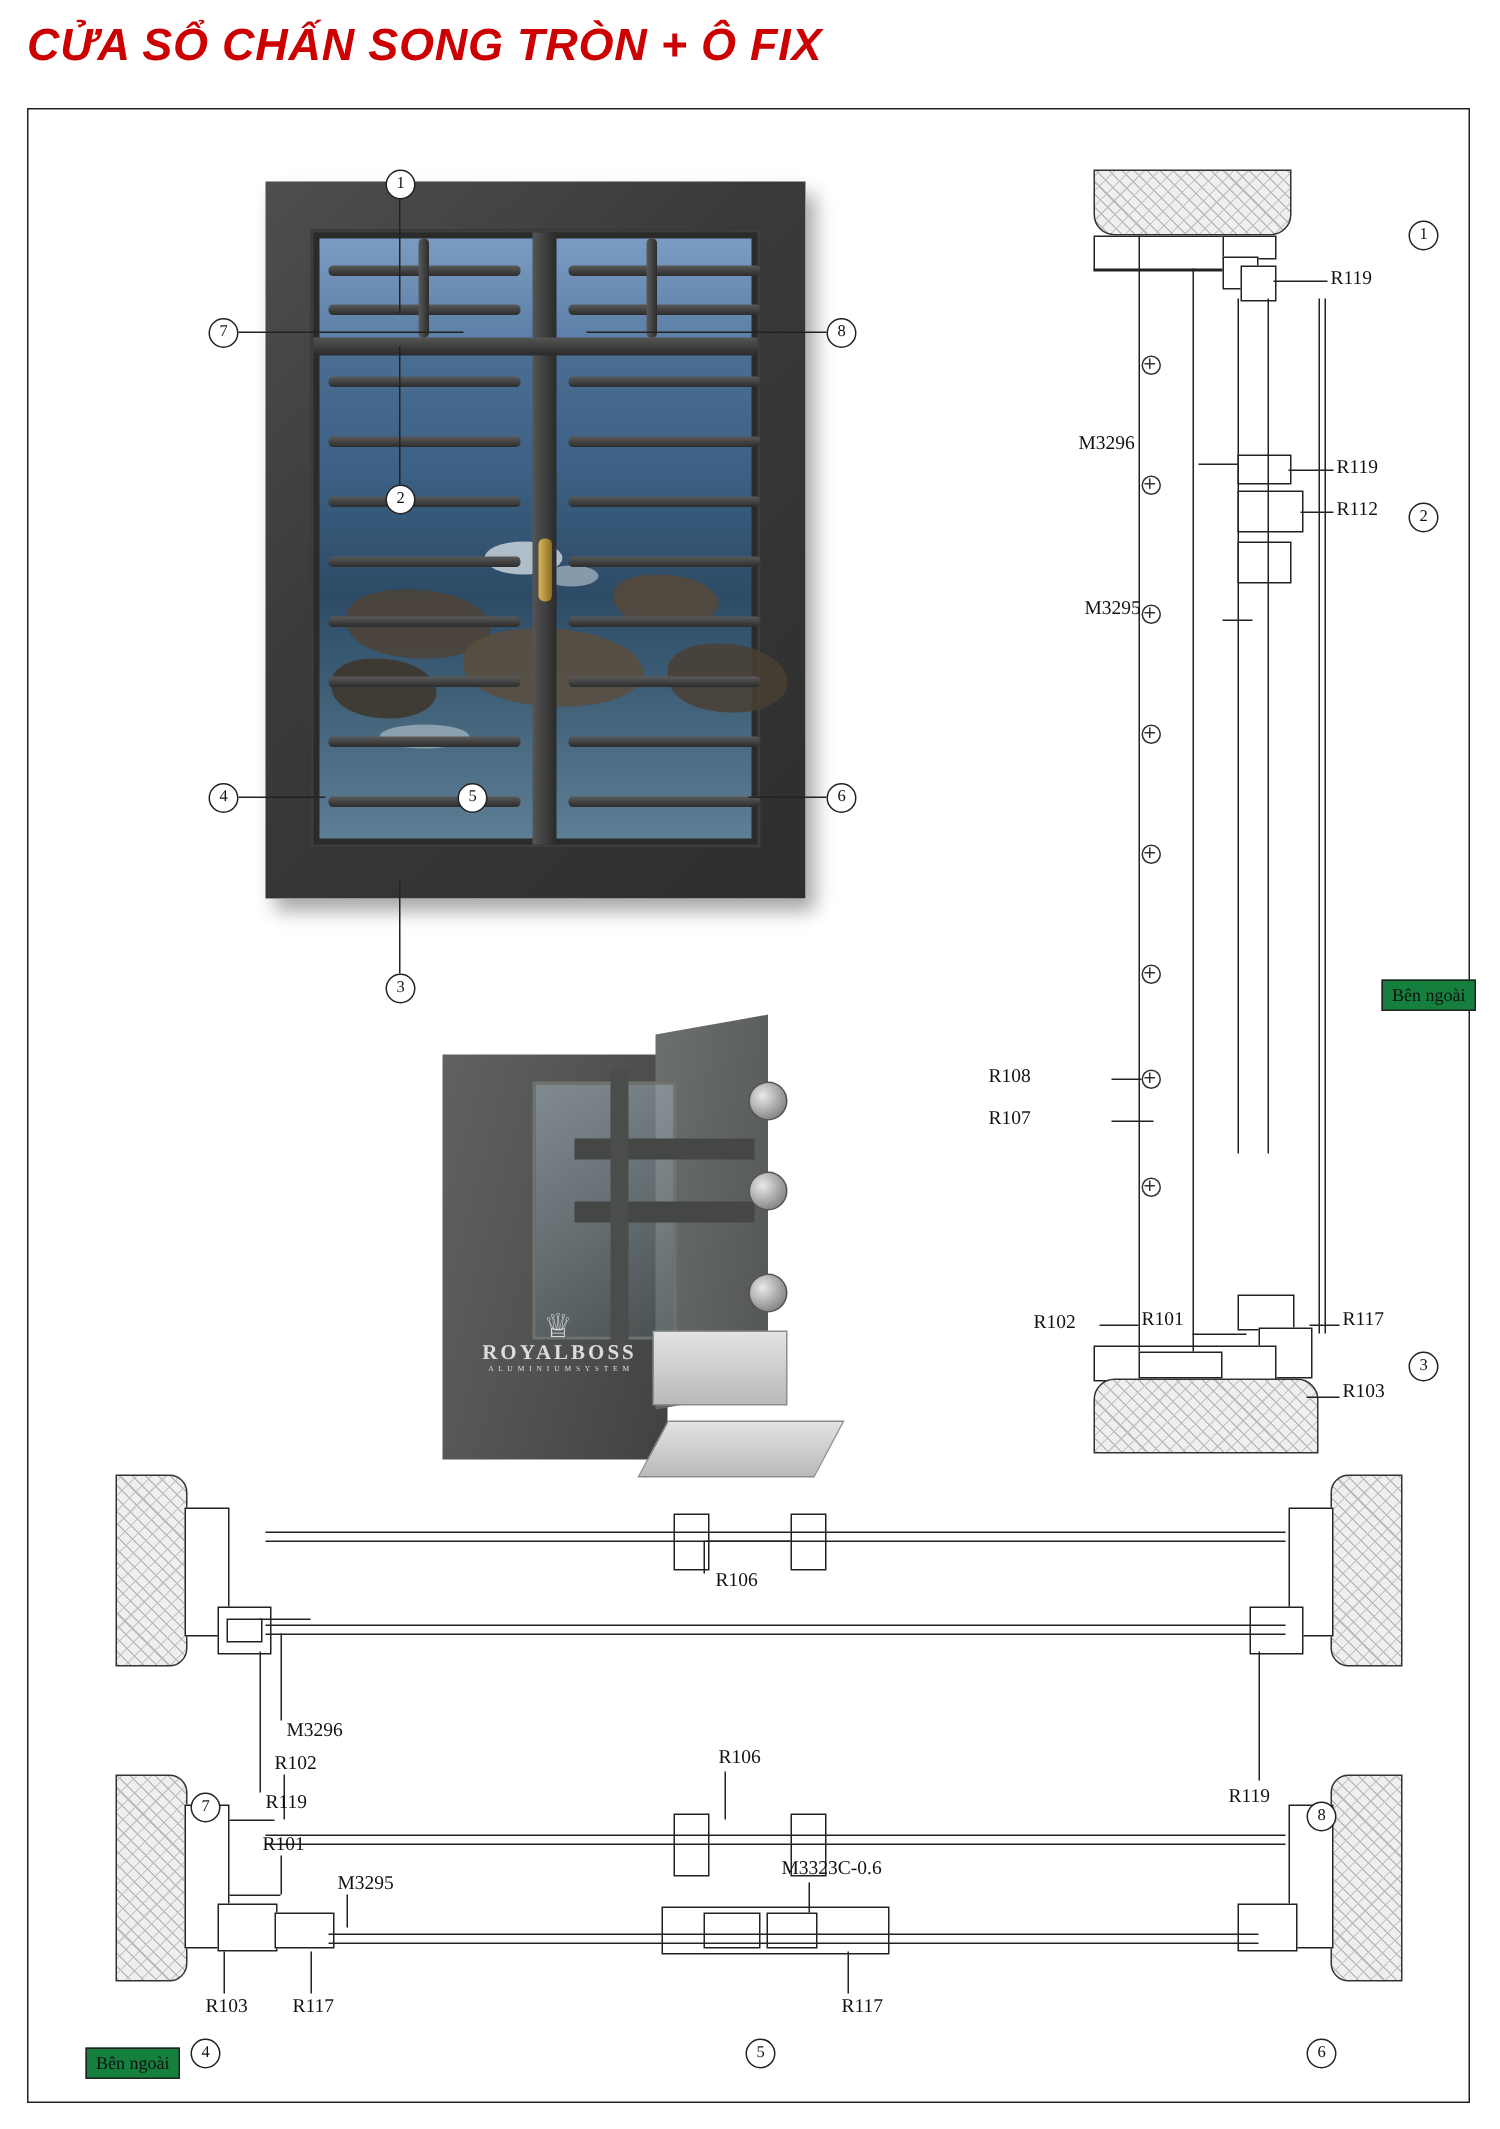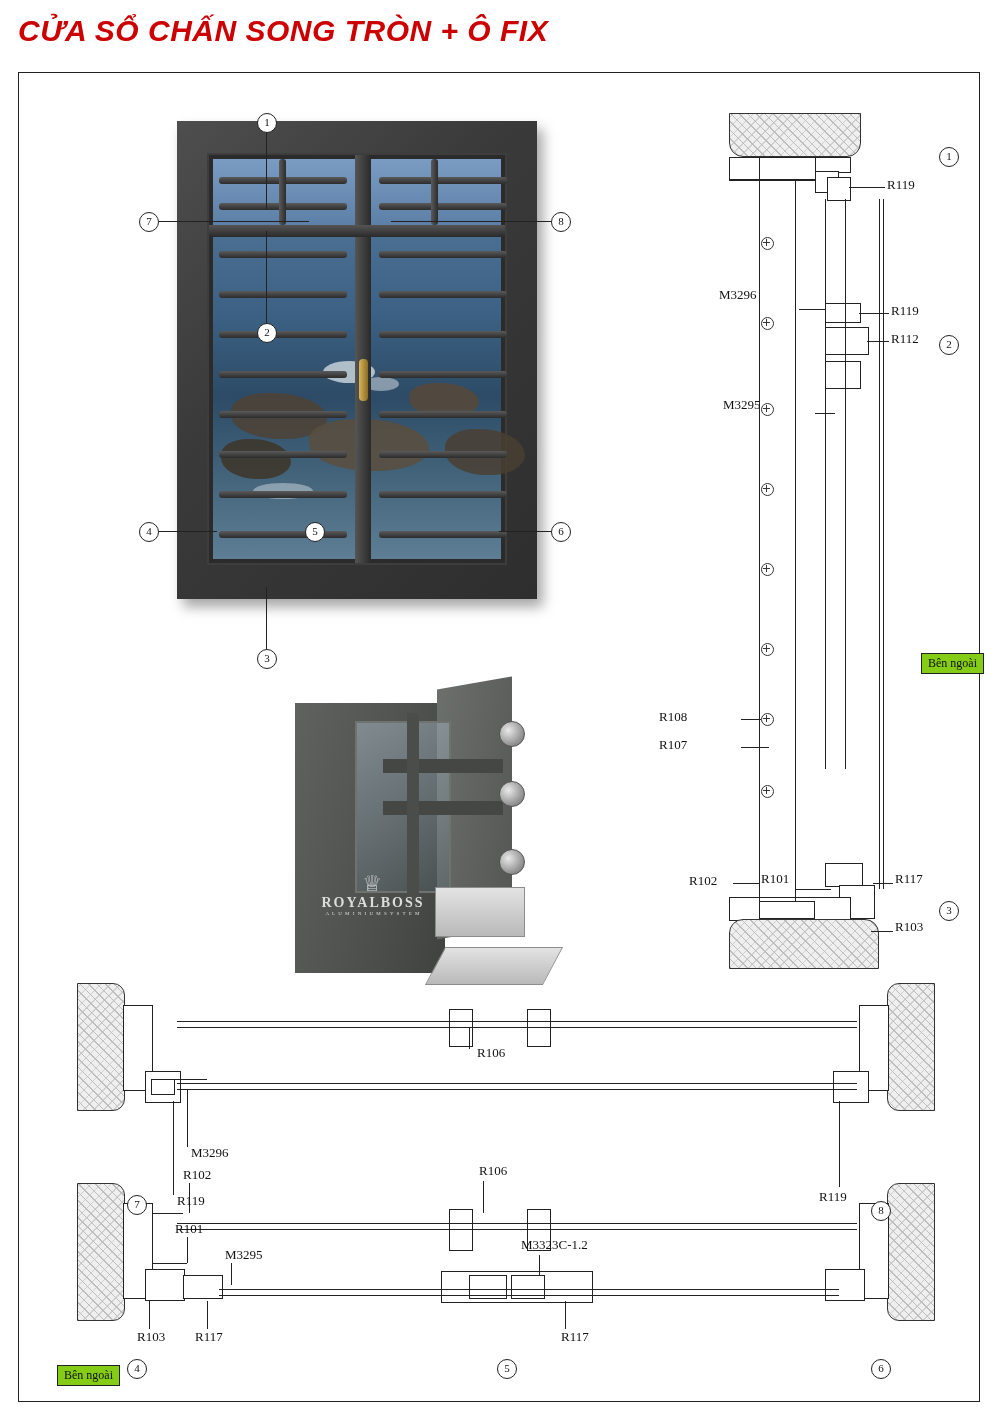--- a/index.html
+++ b/index.html
@@ -25,21 +25,21 @@
     font-family:"Liberation Serif",serif;color:#111;z-index:30;
   }
   .lab{
     position:absolute;font-size:13px;font-family:"Liberation Serif",serif;color:#111;
     white-space:nowrap;z-index:25;
   }
   .ln{position:absolute;background:#222;z-index:20;}
   .ln.h{height:1px;}
   .ln.v{width:1px;}
   .boxlab{
-    position:absolute;border:1px solid #222;background:#84cc16;
+    position:absolute;border:1px solid #222;background:#15803d;
     font-size:12px;padding:2px 6px;font-family:"Liberation Serif",serif;white-space:nowrap;z-index:30;
   }
 
   
   #photo{position:absolute;left:140px;top:40px;width:382px;height:500px;}
   .win-outer{
     position:absolute;left:18px;top:8px;width:360px;height:478px;
     background:linear-gradient(135deg,#4e4e4e,#3a3a3a 40%,#2e2e2e);
     box-shadow:6px 8px 12px rgba(0,0,0,.35);
   }
@@ -322,21 +322,21 @@
 
     <div class="prof" style="left:400px;top:46px;width:22px;height:40px;"></div>
     <div class="prof" style="left:478px;top:46px;width:22px;height:40px;"></div>
     <div class="ln v" style="left:434px;top:18px;height:32px;"></div>
     <div class="lab" style="left:430px;top:0px;">R106</div>
 
     <div class="prof" style="left:392px;top:108px;width:150px;height:30px;"></div>
     <div class="prof" style="left:420px;top:112px;width:36px;height:22px;"></div>
     <div class="prof" style="left:462px;top:112px;width:32px;height:22px;"></div>
     <div class="ln v" style="left:490px;top:92px;height:20px;"></div>
-    <div class="lab" style="left:472px;top:74px;">M3323C-1.2</div>
+    <div class="lab" style="left:472px;top:74px;">M3323C-0.6</div>
     <div class="ln v" style="left:516px;top:138px;height:28px;"></div>
     <div class="lab" style="left:512px;top:166px;">R117</div>
 
     <div class="hatch" style="left:838px;top:20px;width:46px;height:136px;border-radius:12px 0 0 12px;"></div>
     <div class="prof" style="left:810px;top:40px;width:28px;height:94px;"></div>
     <div class="prof" style="left:776px;top:106px;width:38px;height:30px;"></div>
 
     <div class="ln h" style="left:104px;top:50px;width:30px;"></div>
     <div class="lab" style="left:134px;top:4px;">R102</div>
     <div class="ln v" style="left:140px;top:20px;height:30px;"></div>

